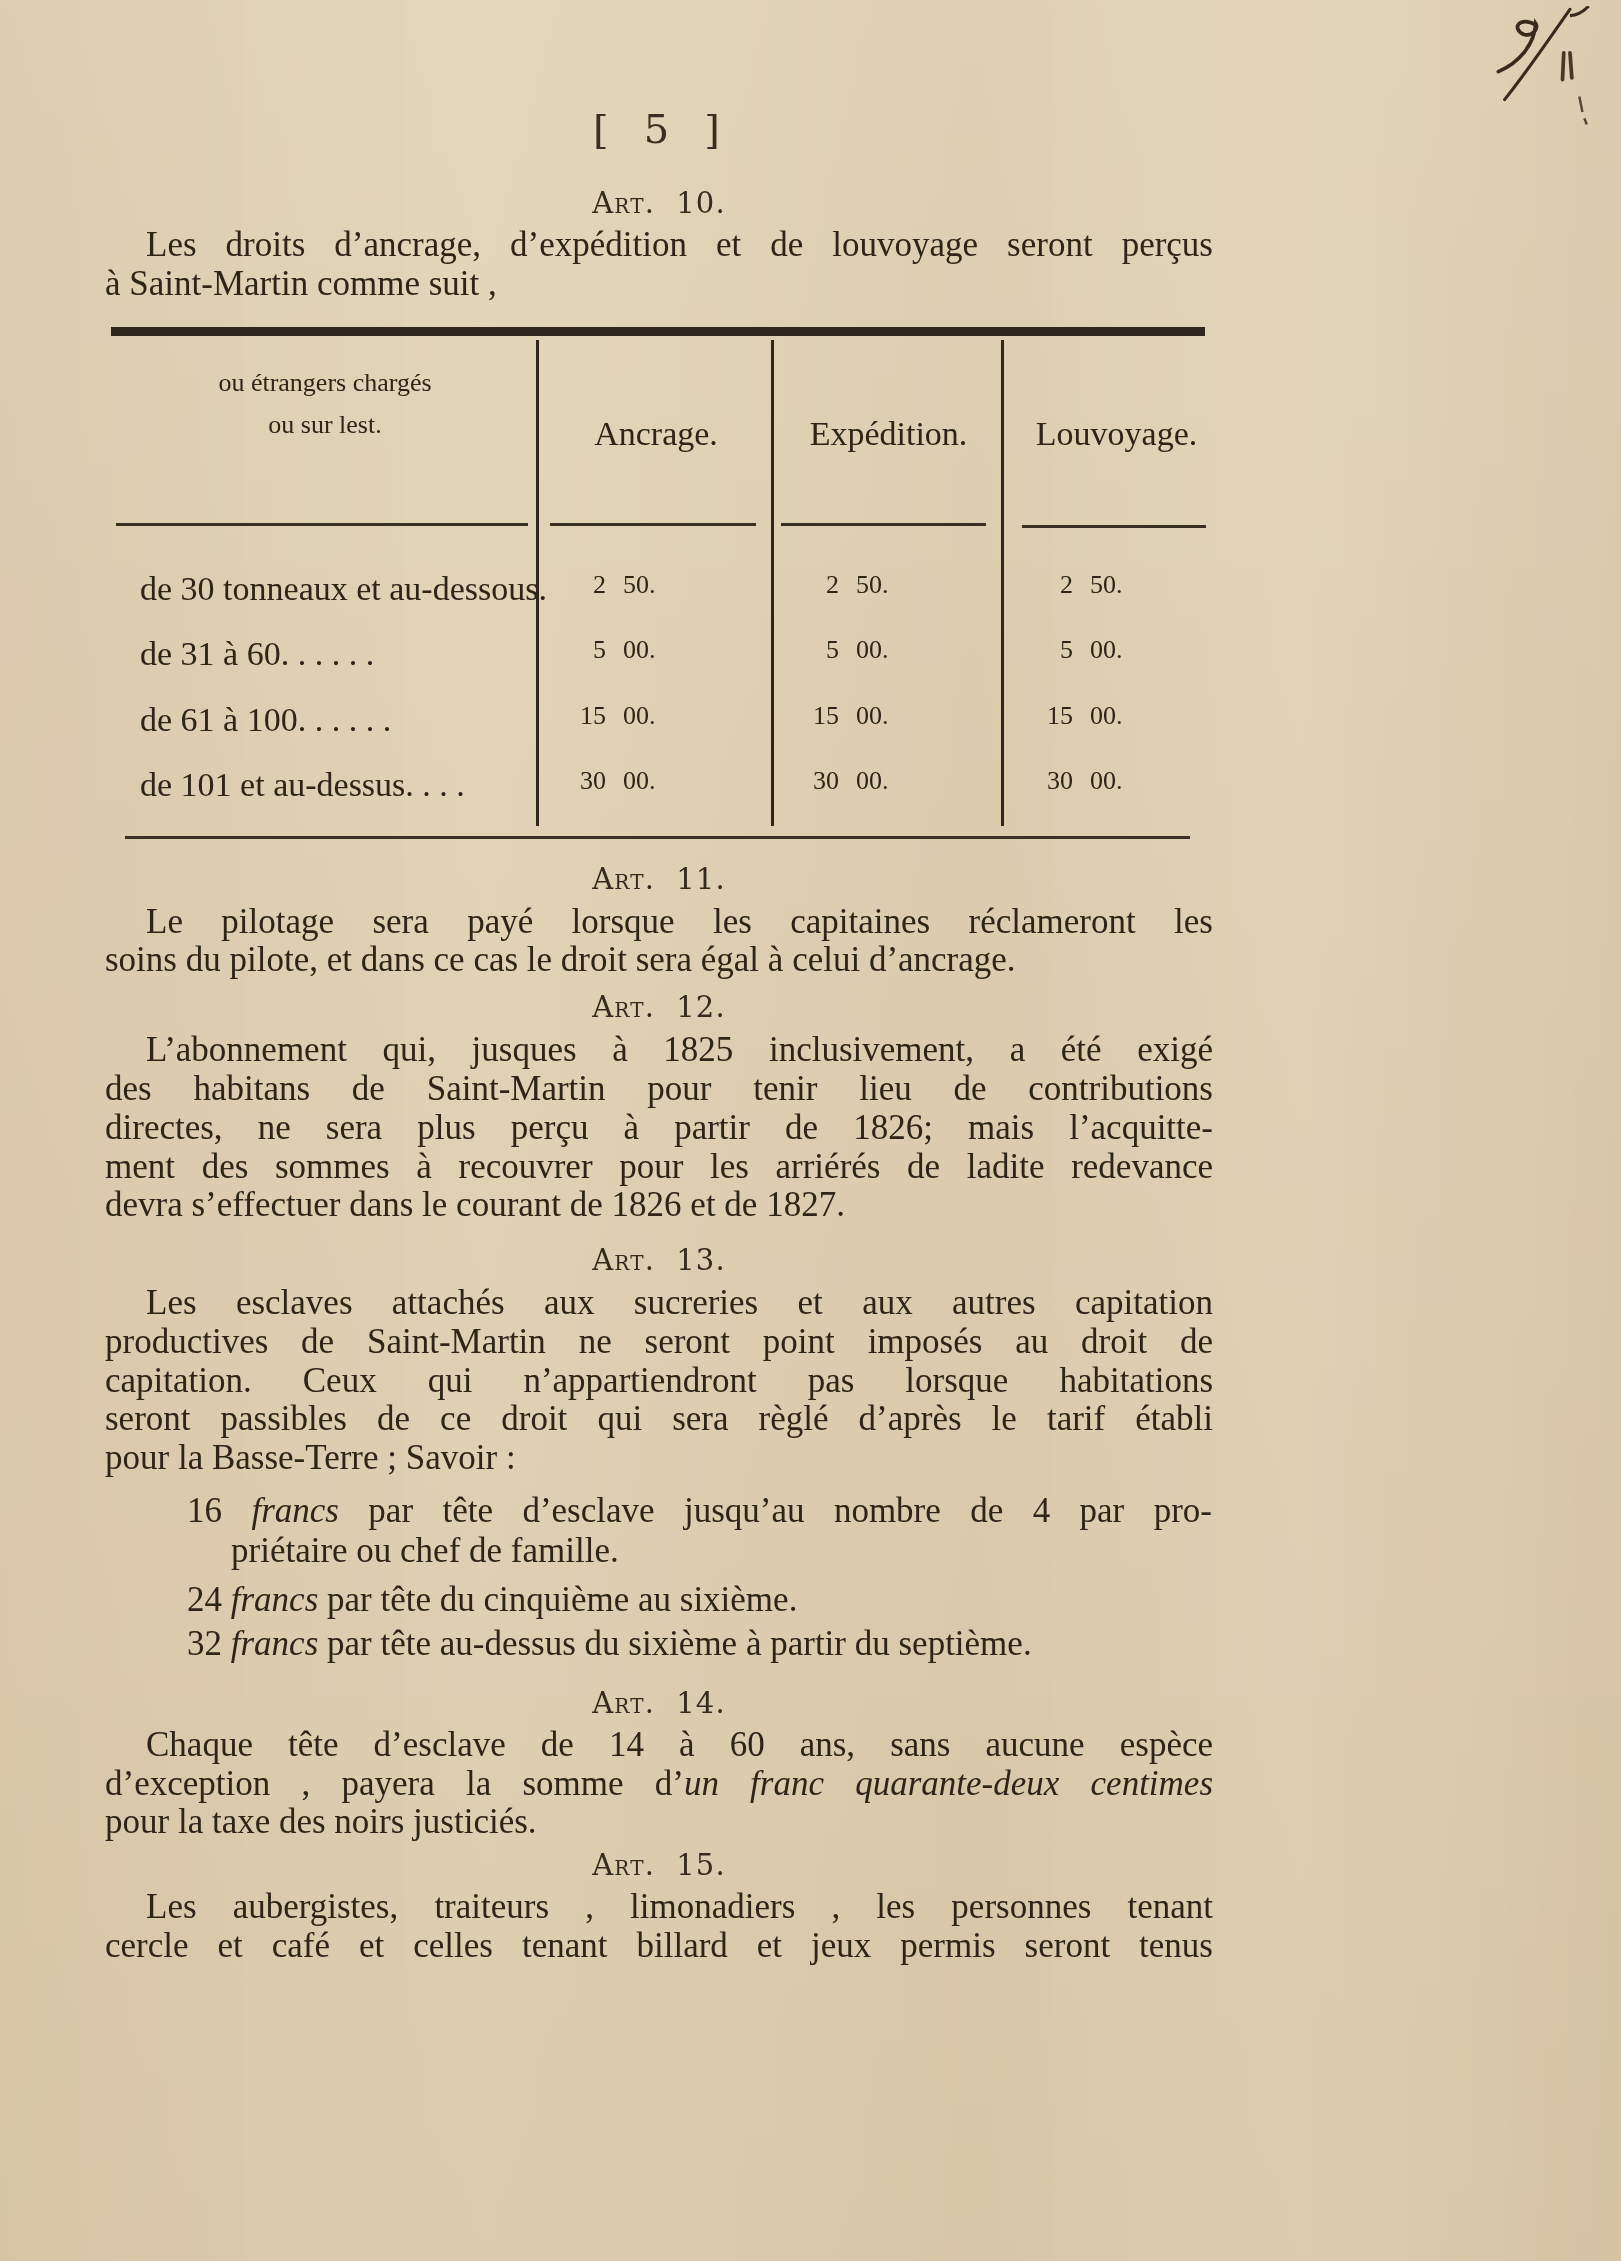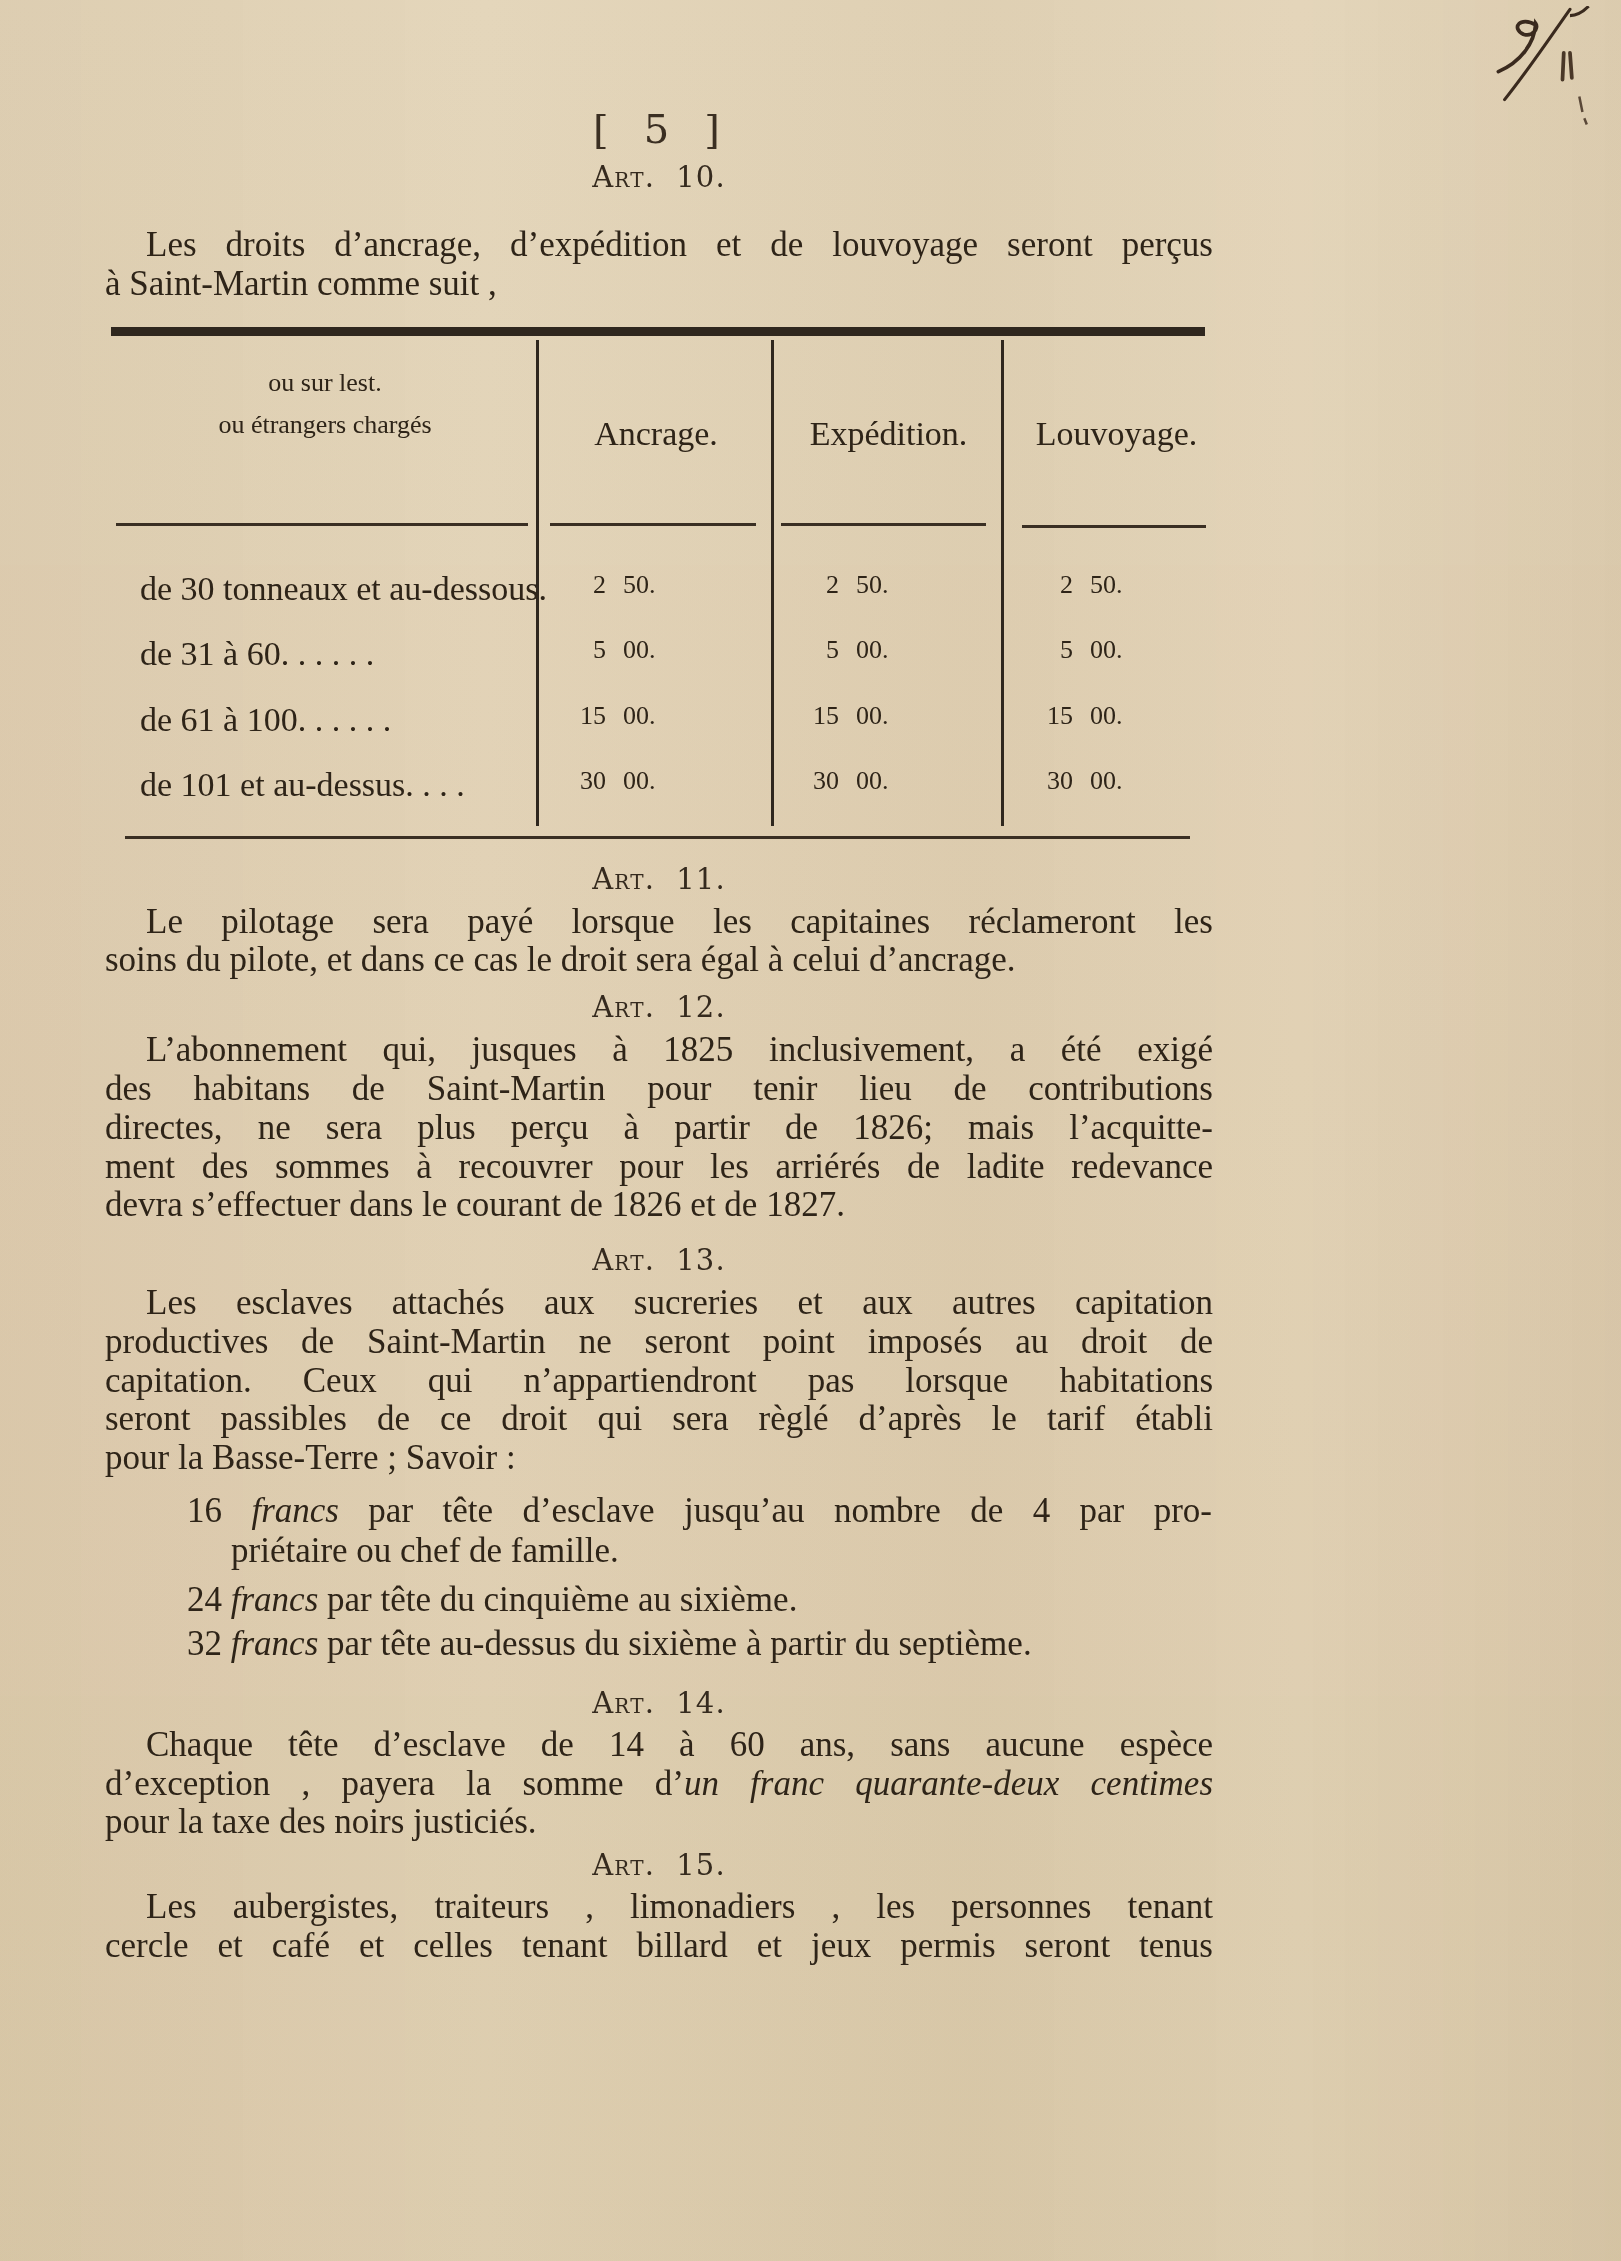--- a/index.html
+++ b/index.html
@@ -70,35 +70,35 @@
 <svg class="handmark" viewBox="0 0 220 200">
   <path d="M120 30 C95 15 80 35 100 45 C115 50 125 35 120 28 C118 60 95 90 60 105" fill="none" stroke="#3a2a1e" stroke-width="6" stroke-linecap="round"></path>
   <path d="M175 5 C150 40 110 100 70 150" fill="none" stroke="#3a2a1e" stroke-width="5" stroke-linecap="round"></path>
   <path d="M205 0 C195 10 185 15 175 15" fill="none" stroke="#3a2a1e" stroke-width="5"></path>
   <path d="M165 75 L163 118 M175 75 L178 115" fill="none" stroke="#4a3828" stroke-width="6" stroke-linecap="round"></path>
   <path d="M190 145 L195 170 M198 180 L202 190" fill="none" stroke="#5a4838" stroke-width="4"></path>
 </svg>
 
 <div class="pagenum">[ 5 ]</div>
 
-<div class="art" style="top:160px;">
+<div class="art" style="top:186px;">
   <span class="sc">Art.</span><span class="num">10.</span>
 </div>
 <div class="line indent" style="top:225px;">Les droits d’ancrage, d’expédition et de louvoyage seront perçus</div>
 <div class="line last" style="top:264px;">à Saint-Martin comme suit ,</div>
 
 <div class="tbl">
   <div class="rule-thick"></div>
   <div class="vline" style="left:536px;"></div>
   <div class="vline" style="left:771px;"></div>
   <div class="vline" style="left:1001px;"></div>
 
   <div class="hdr-left">
+    <div>ou étrangers chargés</div>
     <div>ou sur lest.</div>
-    <div>ou étrangers chargés</div>
   </div>
 
   <div class="colhdr" style="left:550px; width:212px;">Ancrage.</div>
   <div class="colhdr" style="left:781px; width:215px;">Expédition.</div>
   <div class="colhdr" style="left:1009px; width:215px;">Louvoyage.</div>
 
   <div class="rule-thin" style="left:116px; width:412px; top:523px;"></div>
   <div class="rule-thin" style="left:550px; width:206px; top:523px;"></div>
   <div class="rule-thin" style="left:781px; width:205px; top:523px;"></div>
   <div class="rule-thin" style="left:1022px; width:184px; top:525px;"></div>

